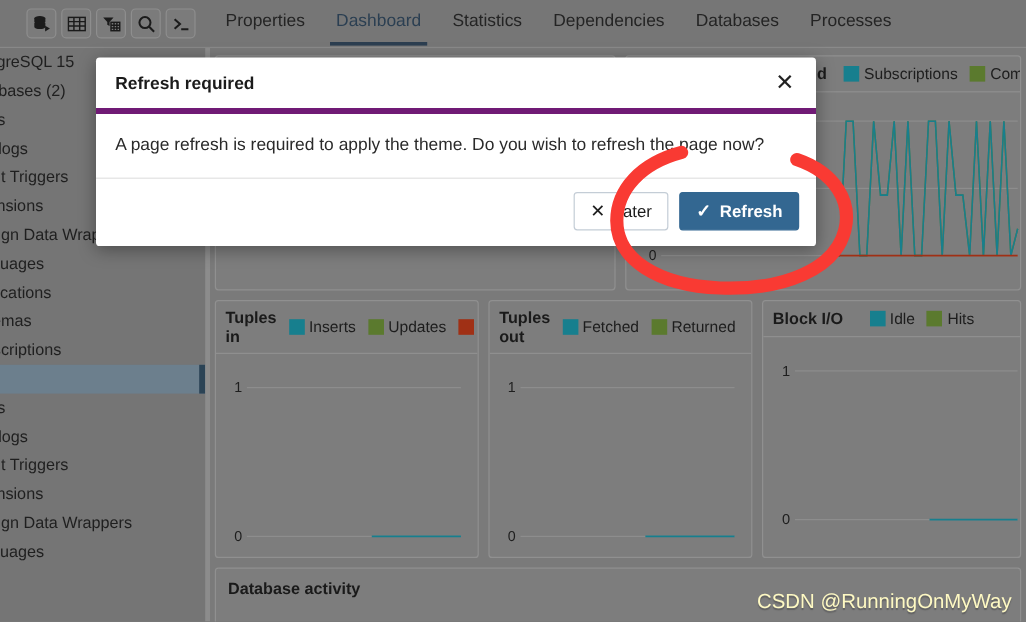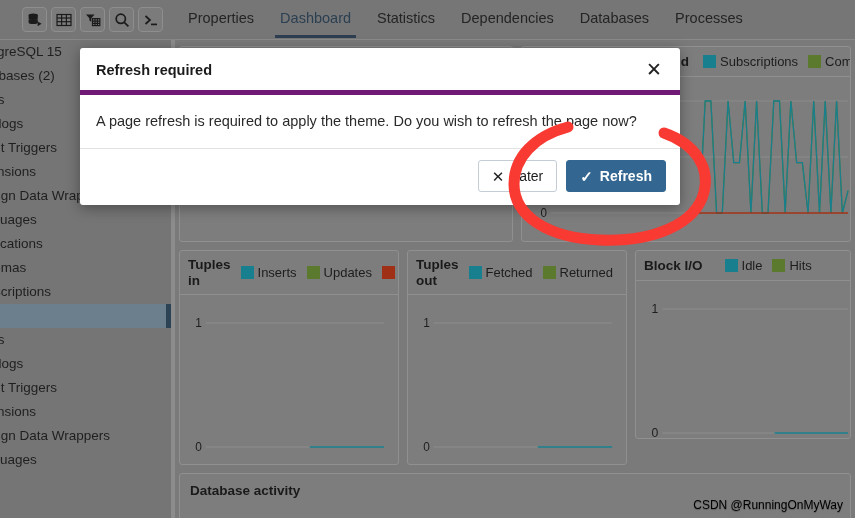--- a/index.html
+++ b/index.html
@@ -167,21 +167,21 @@
   
   .annot {
     position: absolute; left: 496px; top: 112px;
     width: 230px; height: 136px;
     z-index: 60; pointer-events: none;
   }
 
   
   .watermark {
     position: absolute; right: 12px; bottom: 6px;
-    font-size: 12px; color: #000000;
+    font-size: 17px; color: #fef9c3;
     text-shadow: 0 1px 1px rgba(0,0,0,.25);
     z-index: 30;
   }
 </style>
 </head>
 <body>
 
 <div id="app">
 
   <div class="toolbar">
@@ -368,21 +368,21 @@
           <svg viewBox="0 0 220 175" preserveAspectRatio="none">
             <text class="axlabel" x="22" y="32" text-anchor="end">1</text>
             <line x1="26" y1="28" x2="206" y2="28" stroke="#8d8d8d" stroke-width="1"></line>
             <text class="axlabel" x="22" y="156" text-anchor="end">0</text>
             <line x1="26" y1="152" x2="206" y2="152" stroke="#8d8d8d" stroke-width="1"></line>
             <line x1="131" y1="152" x2="206" y2="152" stroke="#177f8e" stroke-width="1.4"></line>
           </svg>
         </div>
       </div>
 
-      <div class="card" style="flex:1;height:189px;">
+      <div class="card" style="flex:1;height:215px;">
         <div class="card-head">
           <div class="card-title">Block I/O</div>
           <div class="legend" style="margin-left:16px;">
             <span class="li">
               <i class="sw" style="background:#177f8e"></i>
               <span class="lg-label">Idle</span>
             </span>
             <span class="li">
               <i class="sw" style="background:#5b7a2e"></i>
               <span class="lg-label">Hits</span>

